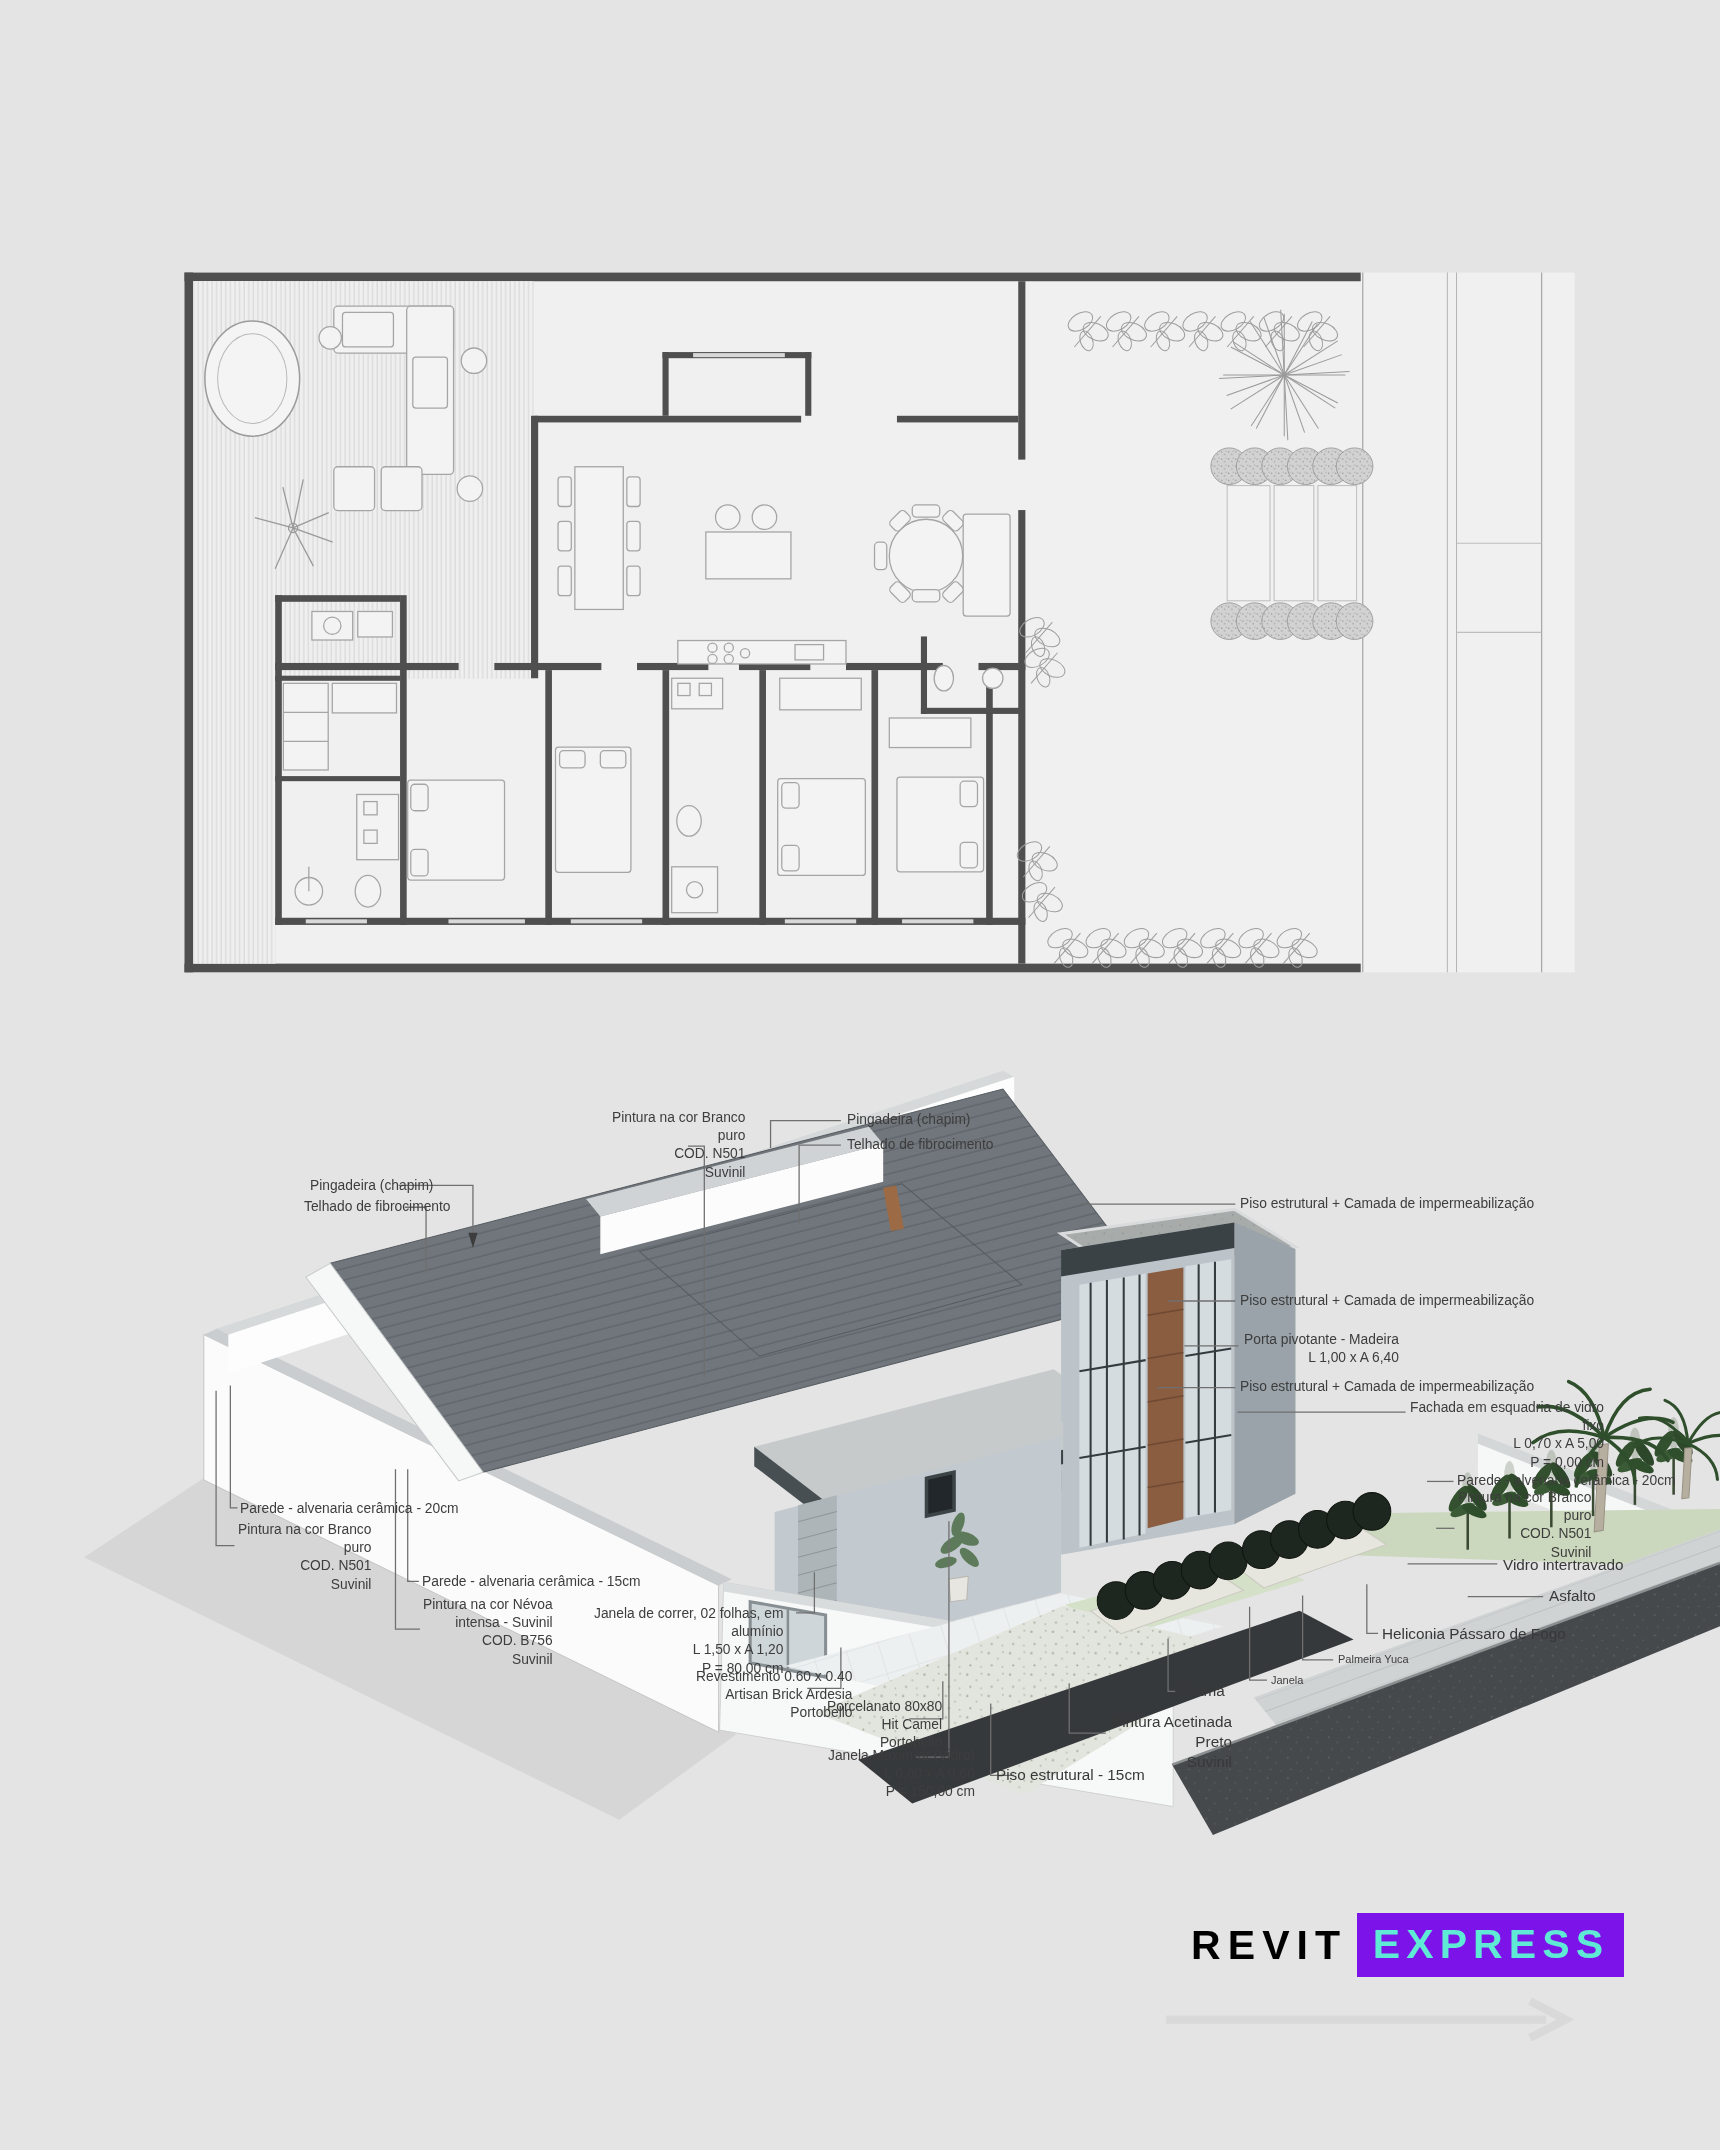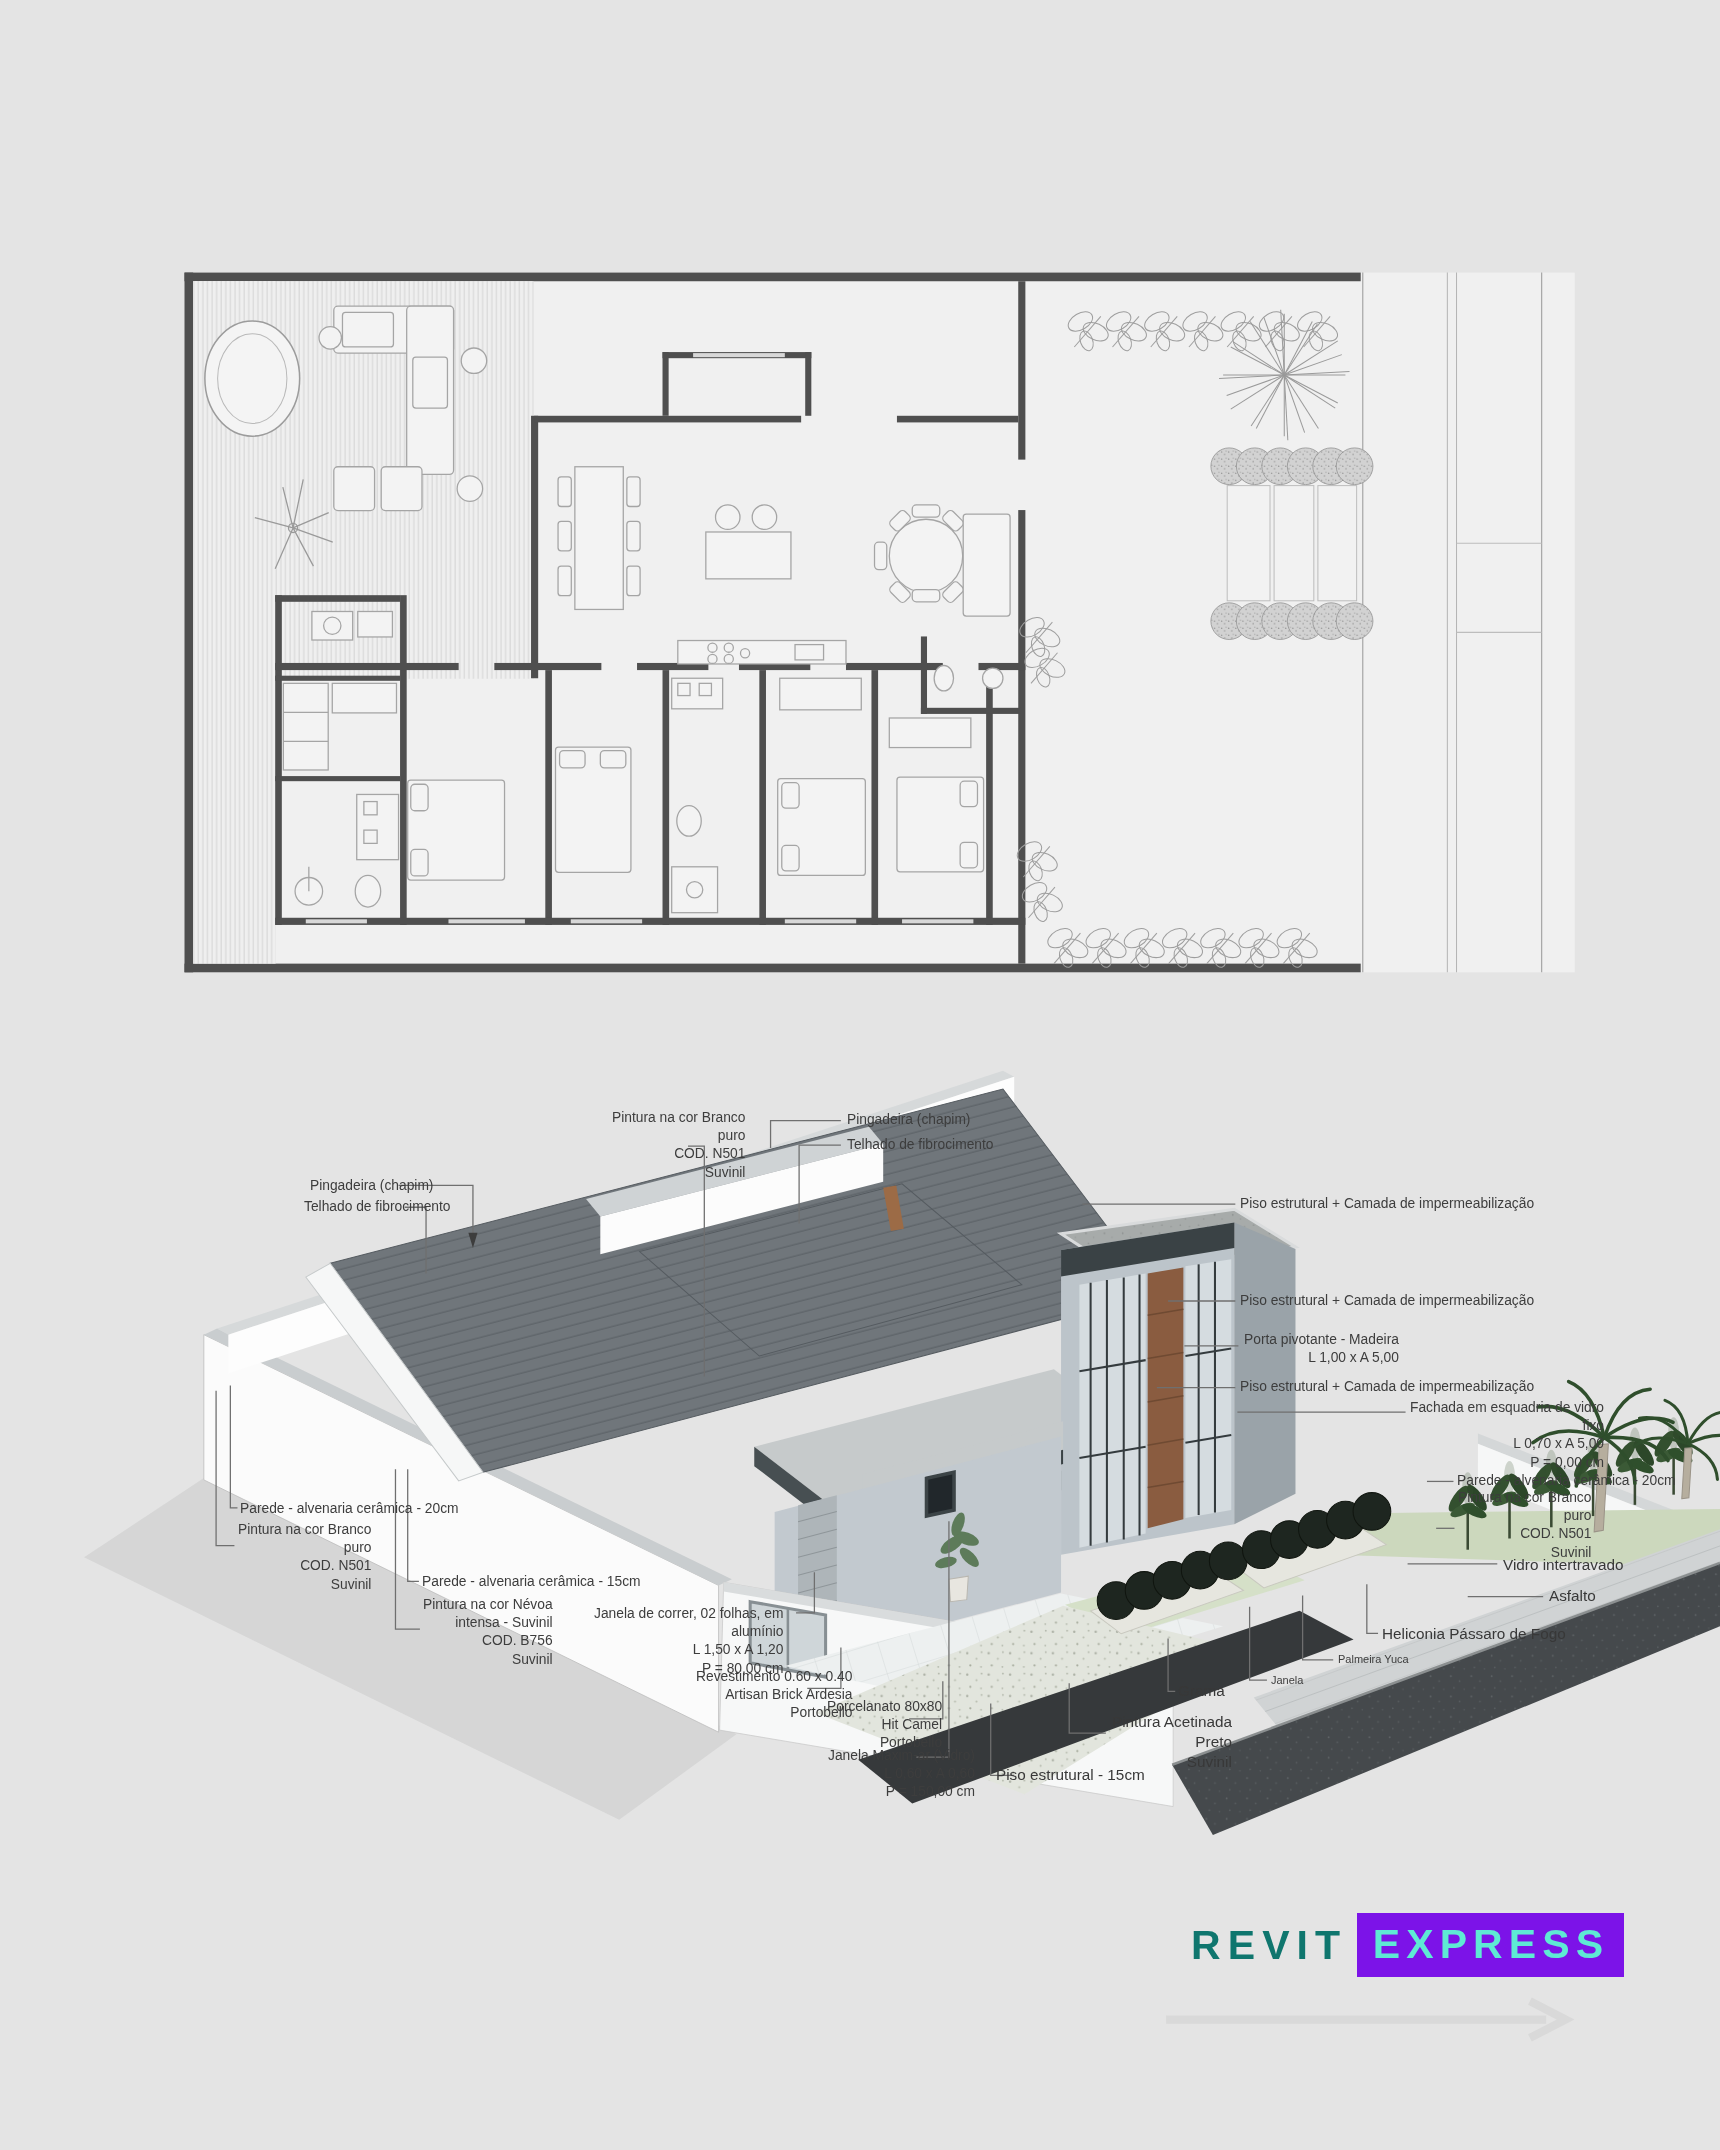--- a/index.html
+++ b/index.html
@@ -4,21 +4,21 @@
 <style>
   html,body{margin:0;padding:0;background:#e4e4e4;}
   .canvas{position:relative;width:1720px;height:2151px;background:#e4e4e4;overflow:hidden;
           font-family:"Liberation Sans", sans-serif;}
   svg{position:absolute;left:0;top:0;}
   .ann{position:absolute;color:#3d3d3d;font-size:13.8px;line-height:1.32;white-space:pre-line;
        font-family:"Liberation Sans", sans-serif;text-align:right;}
   .ann.big{font-size:15.3px;color:#383838;}
   .ann.small{font-size:11px;}
   .logo-row{position:absolute;left:1191px;top:1913px;display:flex;align-items:center;gap:10.2px;}
-  .logo-revit{font-size:41px;font-weight:800;letter-spacing:7.1px;color:#0f766e;}
+  .logo-revit{font-size:41px;font-weight:800;letter-spacing:7.1px;color:#000000;}
   .logo-express{font-size:41px;font-weight:800;letter-spacing:6.1px;color:#5eead4;
                 background:#7c13e8;padding:8.2px 15.3px 9.2px 15.3px;display:inline-block;}
 </style>
 </head>
 <body>
 
 <div class="canvas">
 
 <svg width="1720" height="2151" viewBox="0 0 3375 4219">
   <defs>
@@ -497,21 +497,21 @@
 <div class="ann" style="left:827px;top:1698px">Porcelanato 80x80
 Hit Camel
 Portobello</div>
 <div class="ann" style="left:828px;top:1747px">Janela Maxim-ar (Vidro)
 L 0,60 x  A 0,60
 P = 150,00 cm</div>
 <div class="ann big" style="left:996px;top:1765px">Piso estrutural - 15cm</div>
 <div class="ann" style="left:1240px;top:1195px">Piso estrutural + Camada de impermeabilização</div>
 <div class="ann" style="left:1240px;top:1292px">Piso estrutural + Camada de impermeabilização</div>
 <div class="ann" style="left:1244px;top:1331px">Porta pivotante - Madeira
-L 1,00 x  A 5,00</div>
+L 1,00 x  A 6,40</div>
 <div class="ann" style="left:1240px;top:1378px">Piso estrutural + Camada de impermeabilização</div>
 <div class="ann" style="left:1410px;top:1399px">Fachada em esquadria de vidro
 fixo
 L 0,70 x  A 5,00
 P = 0,00 cm</div>
 <div class="ann" style="left:1457px;top:1472px">Parede - alvenaria cerâmica - 20cm</div>
 <div class="ann" style="left:1458px;top:1489px">Pintura na cor Branco
 puro
 COD. N501
 Suvinil</div>

